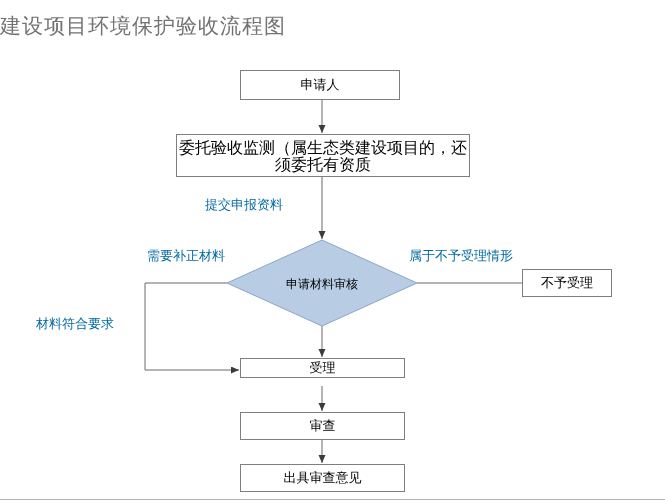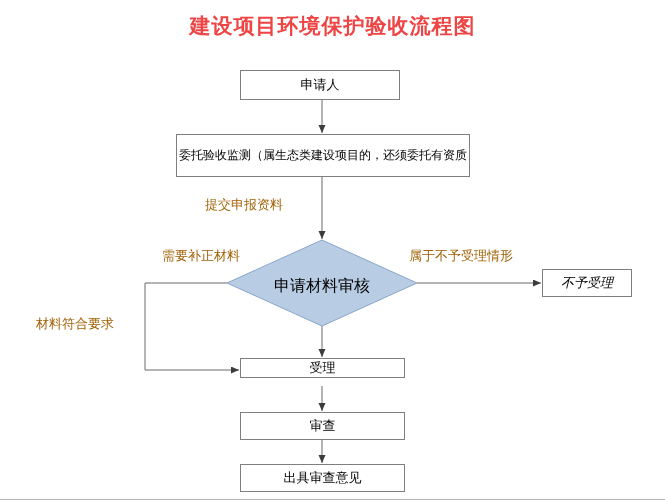--- a/index.html
+++ b/index.html
@@ -12,67 +12,67 @@
     height: 500px;
     background: #ffffff;
     overflow: hidden;
     border-bottom: 1px solid #b5b5b5;
   }
 
   .title {
     position: absolute;
     left: 0; top: 12px;
     width: 100%;
-    text-align: center;
+    text-align: left;
     font-size: 21px;
-    font-weight: bold;
+    font-weight: normal;
     letter-spacing: 1px;
-    color: #ef4444;
+    color: #737373;
   }
 
   .wires { position: absolute; left: 0; top: 0; }
   .wire { stroke: #6b6b6b; stroke-width: 1; fill: none; }
   .arrowhead { fill: #3c3c3c; }
   .diamond { fill: #b8cce4; stroke: #8aa5c8; stroke-width: 1; }
 
   .box {
     position: absolute;
     background: #ffffff;
     border: 1px solid #7f7f7f;
     display: flex;
     flex-direction: column;
     align-items: center;
     justify-content: center;
     font-size: 13px;
     text-align: center;
     line-height: 1.35;
   }
   .box-applicant   { left: 240px; top: 70px;  width: 160px; height: 30px; align-items: center; }
-  .box-entrust     { left: 176px; top: 134px; width: 294px; height: 43px; font-size: 12px; line-height: 17px; }
-  .box-notaccepted { left: 542px; top: 269px; width: 90px;  height: 28px; font-style: italic; }
+  .box-entrust     { left: 176px; top: 134px; width: 294px; height: 43px; font-size: 16px; line-height: 17px; }
+  .box-notaccepted { left: 522px; top: 269px; width: 90px;  height: 28px; }
   .box-accept      { left: 240px; top: 358px; width: 165px; height: 20px; }
   .box-examine     { left: 240px; top: 412px; width: 165px; height: 28px; text-align: center; }
   .box-issue       { left: 240px; top: 464px; width: 165px; height: 28px; }
 
   .diamond-label {
     position: absolute;
     left: 242px; top: 276px;
     width: 160px;
     text-align: center;
-    font-size: 16px;
+    font-size: 12px;
   }
 
   .lbl {
     position: absolute;
     font-size: 13px;
-    color: #a16207;
+    color: #0369a1;
     white-space: nowrap;
   }
   .lbl-submit        { left: 205px; top: 196px; }
-  .lbl-correction    { left: 147px; top: 247px; margin-left: 15px; }
+  .lbl-correction    { left: 147px; top: 247px; }
   .lbl-notaccept     { left: 409px; top: 247px; }
   .lbl-materials-ok  { left: 36px;  top: 315px; font-family: Liberation Serif, serif; }
 </style>
 </head>
 <body>
 
 <div class="canvas">
 
   <h1 class="title">建设项目环境保护验收流程图</h1>
 

